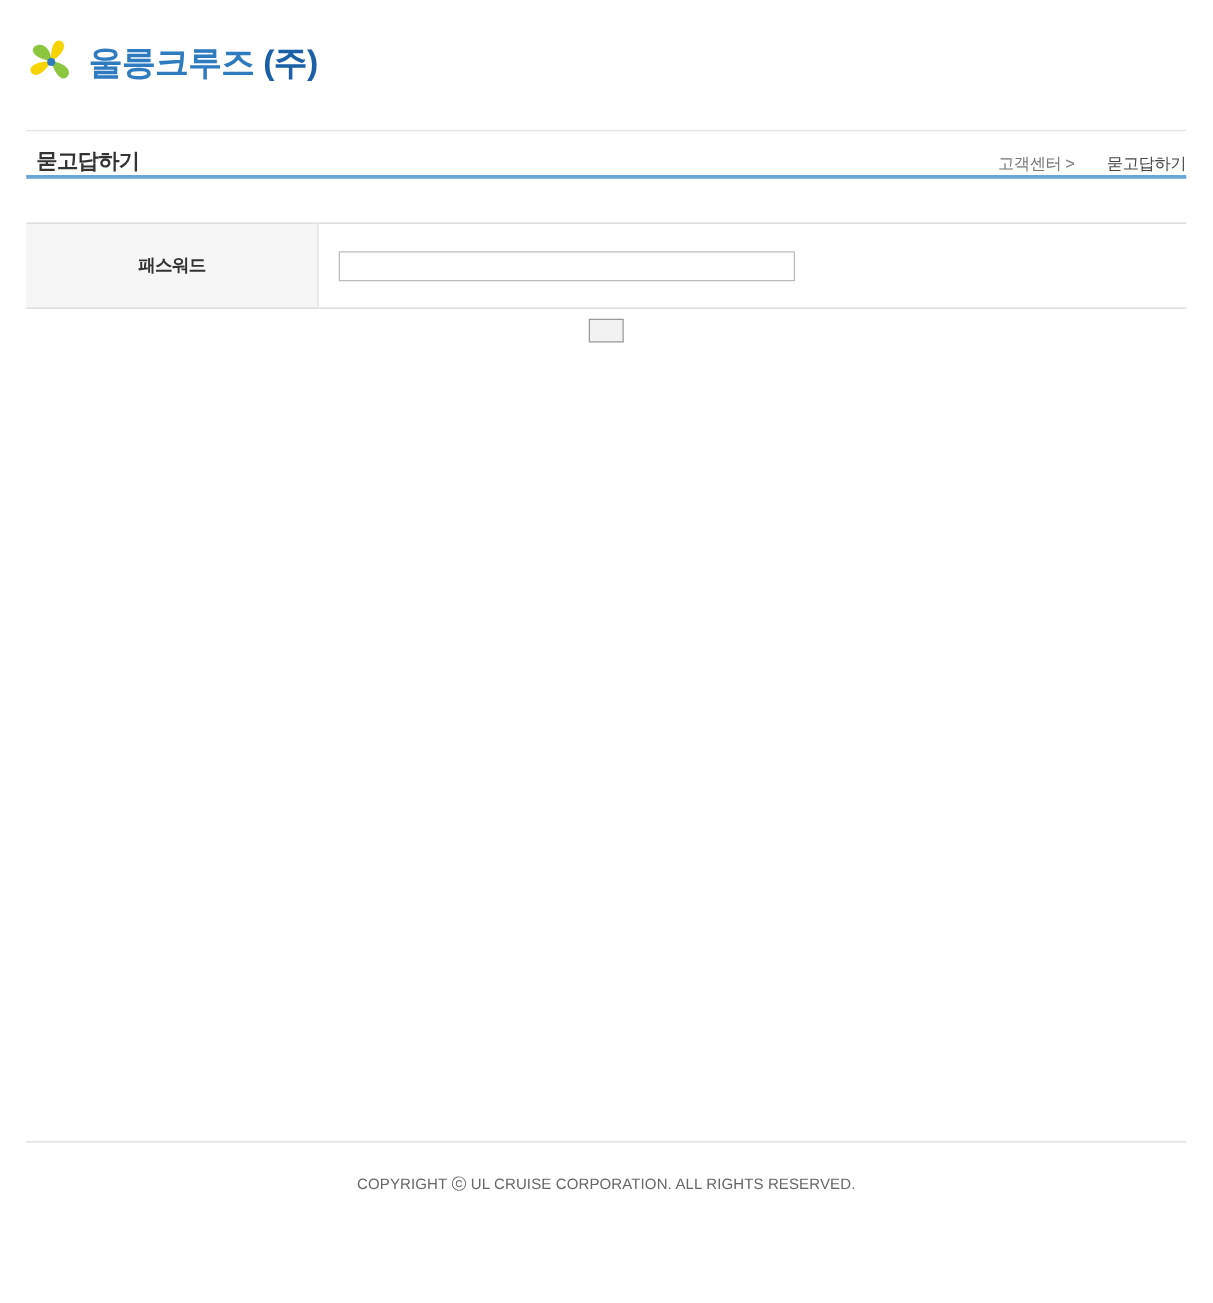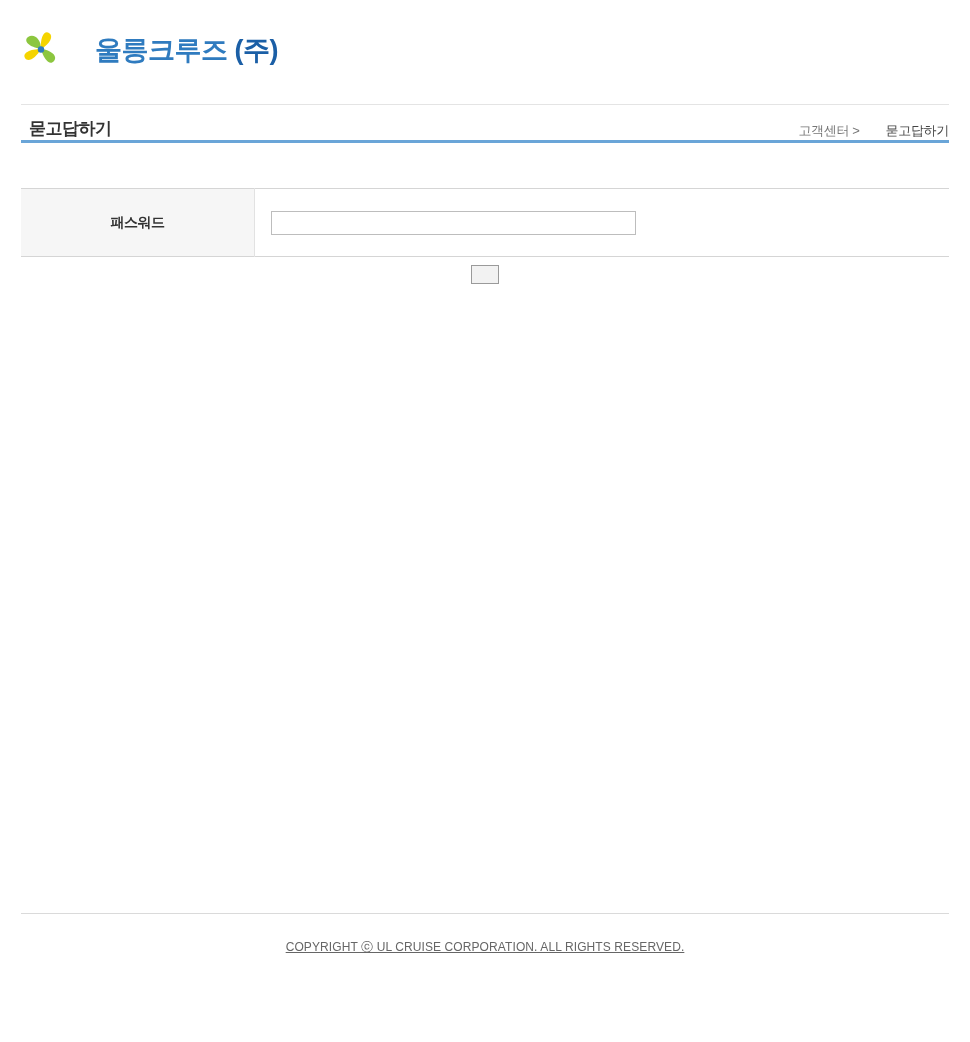--- a/index.html
+++ b/index.html
@@ -35,21 +35,20 @@
     width: 40px;
     height: 40px;
     position: relative;
     flex: none;
   }
   .logo-text {
     font-size: 27px;
     font-weight: bold;
     letter-spacing: -0.5px;
     white-space: nowrap;
-    margin-left: 24px;
   }
   .logo-text .t1 { color: #2f7bbf; }
   .logo-text .t2 { color: #1b5fa6; }
 
   
   .title-bar {
     position: relative;
     margin: 0 21px;
     height: 39px;
     border-top: 1px solid #e4e4e4;
@@ -79,21 +78,21 @@
     color: #767676;
   }
   .breadcrumb .crumb-current {
     color: #444444;
     margin-left: 24px;
   }
 
   
   .form-wrap {
     margin: 0 21px;
-    padding-top: 45px;
+    padding-top: 35px;
   }
   .pw-table {
     width: 100%;
     border-collapse: collapse;
     border-top: 1px solid #d5d5d5;
     border-bottom: 1px solid #d5d5d5;
     table-layout: fixed;
   }
   .pw-table th {
     width: 231px;
@@ -149,21 +148,20 @@
     right: 21px;
     top: 913px;
     border-top: 1px solid #dadada;
     text-align: center;
   }
   .copyright {
     margin-top: 25px;
     font-size: 12px;
     color: #666666;
     letter-spacing: 0.1px;
-    text-decoration: underline;
   }
 </style>
 </head>
 <body>
 
 <div class="site-header">
   <a class="logo" href="#">
     <span class="logo-mark">
       <svg width="40" height="40" viewBox="0 0 40 40" aria-hidden="true">
         <path d="M20 19 C20 9, 13 3, 7 7 C2 11, 8 17, 20 19 Z" fill="#8cc63f"></path>

